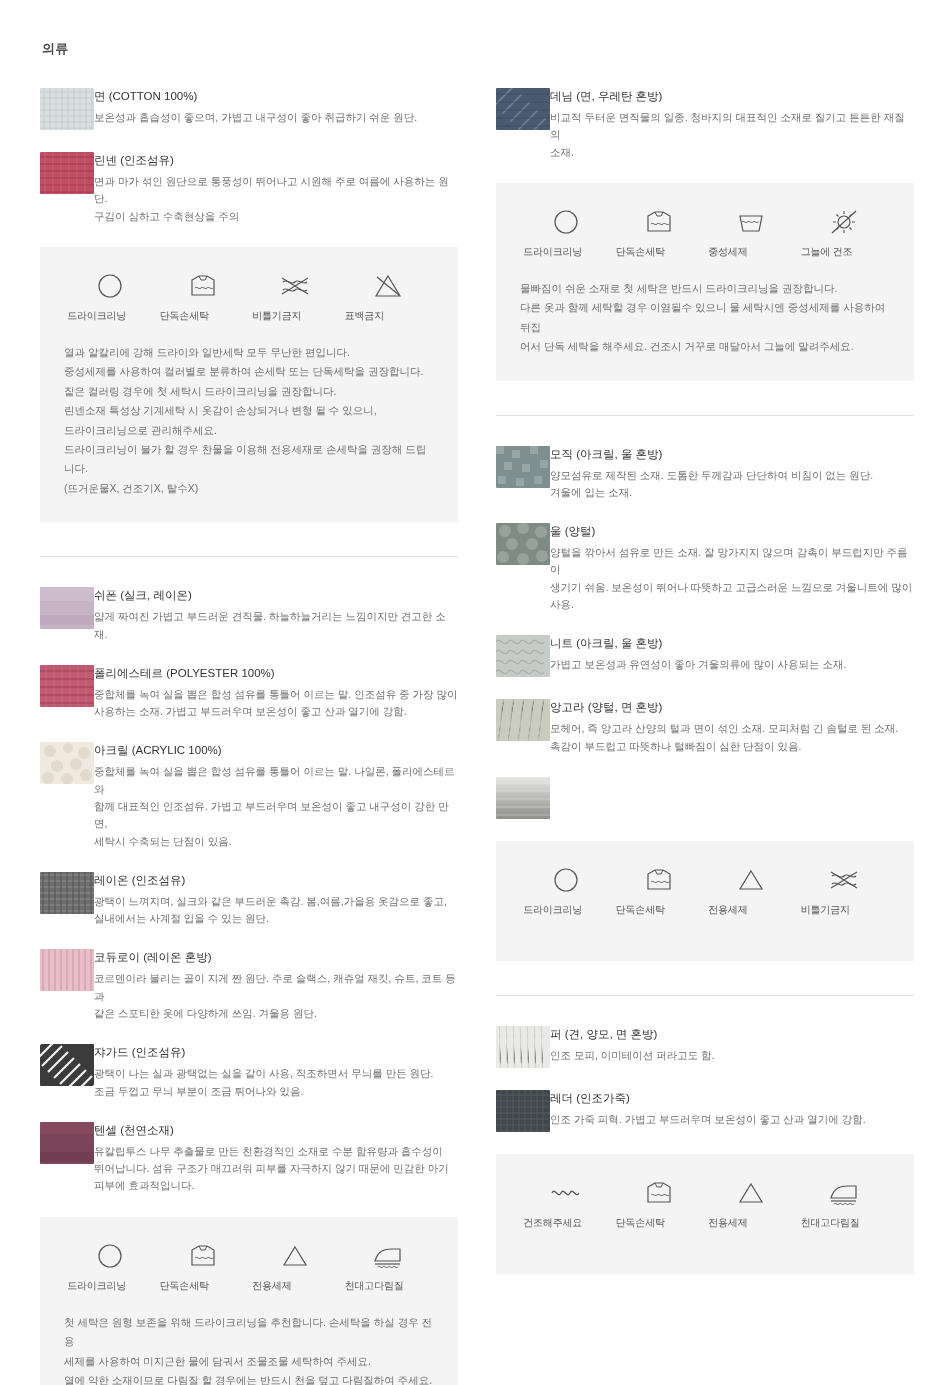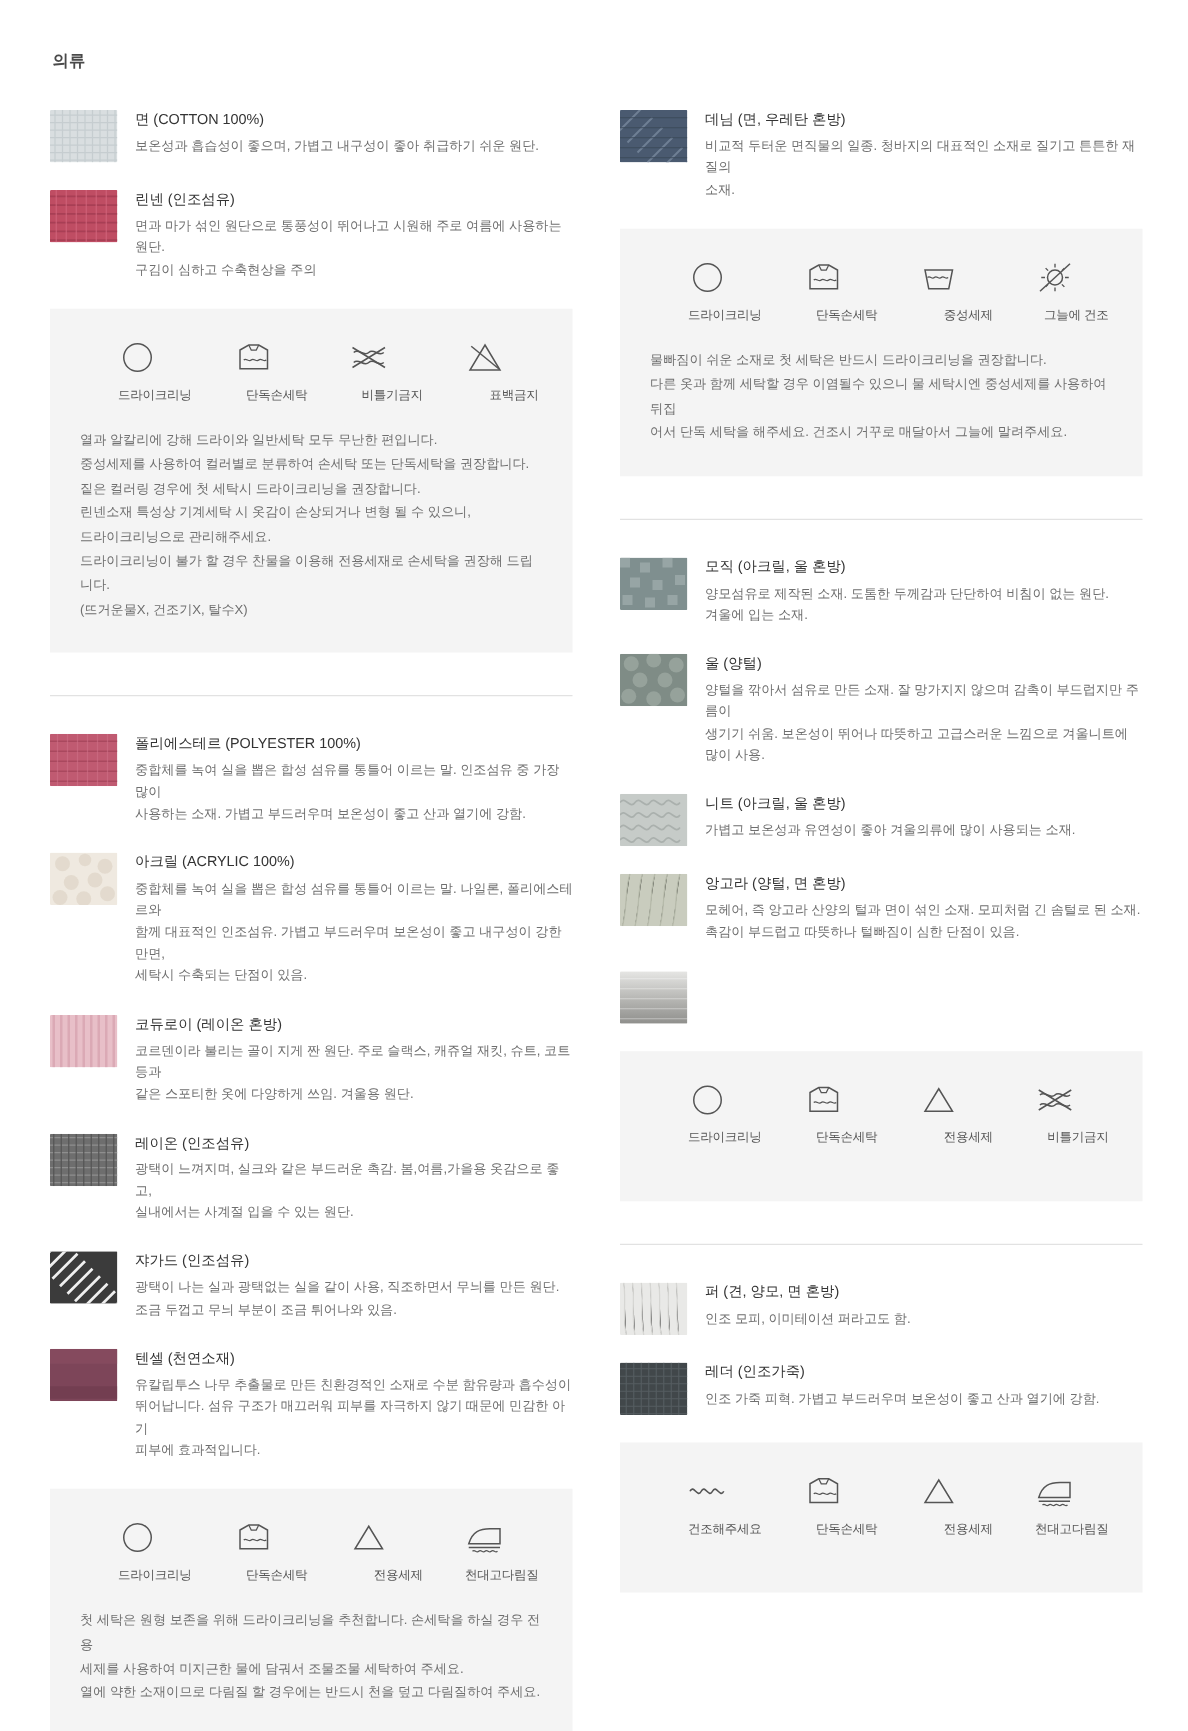--- a/index.html
+++ b/index.html
@@ -33,21 +33,20 @@
     align-items: flex-start;
   }
   .col {
     width: 418px;
     flex: 0 0 418px;
   }
 
   
   .entry {
     display: flex;
-    gap: 14px;
     margin-bottom: 22px;
     align-items: flex-start;
   }
   .swatch {
     width: 54px;
     height: 42px;
     flex: 0 0 54px;
     border-radius: 1px;
     position: relative;
     overflow: hidden;
@@ -74,21 +73,21 @@
     margin: 6px 0 30px 0;
   }
   .care-icons {
     display: flex;
     justify-content: space-around;
     align-items: flex-end;
     margin-bottom: 20px;
   }
   .care-icon {
     width: 86px;
-    text-align: right;
+    text-align: left;
   }
   .care-icon .glyph {
     height: 34px;
     display: flex;
     align-items: center;
     justify-content: center;
     margin-bottom: 6px;
   }
   .care-icon .cap {
     font-size: 10px;
@@ -209,20 +208,33 @@
 드라이크리닝으로 관리해주세요.
 드라이크리닝이 불가 할 경우 찬물을 이용해 전용세재로 손세탁을 권장해 드립니다.
 (뜨거운물X, 건조기X, 탈수X)</p>
         </div>
       </div>
 
       <hr class="divider">
 
       <div>
 
+        <div class="entry">
+          <div class="swatch">
+            <svg width="54" height="42" viewBox="0 0 54 42">
+              <rect width="54" height="42" fill="#c6b3c6"></rect>
+              <rect width="54" height="14" y="0" fill="#cdbccd"></rect>
+              <rect width="54" height="10" y="28" fill="#bfaabf"></rect>
+            </svg>
+          </div>
+          <div class="entry-text">
+            <p class="entry-name">쉬폰 (실크, 레이온)</p>
+            <p class="entry-desc">얇게 짜여진 가볍고 부드러운 견직물. 하늘하늘거리는 느낌이지만 견고한 소재.</p>
+          </div>
+        </div>
 
         <div class="entry">
           <div class="swatch">
             <svg width="54" height="42" viewBox="0 0 54 42">
               <rect width="54" height="42" fill="#c05a71"></rect>
               <g stroke="#a9485e" stroke-width="1.3">
                 <path d="M0 6H54M0 14H54M0 22H54M0 30H54M0 38H54"></path>
               </g>
               <g stroke="#cf7187" stroke-width="1" opacity="0.6">
                 <path d="M6 0V42M14 0V42M22 0V42M30 0V42M38 0V42M46 0V42"></path>
@@ -256,49 +268,49 @@
             <p class="entry-name">아크릴 (ACRYLIC 100%)</p>
             <p class="entry-desc">중합체를 녹여 실을 뽑은 합성 섬유를 통틀어 이르는 말. 나일론, 폴리에스테르와
 함께 대표적인 인조섬유. 가볍고 부드러우며 보온성이 좋고 내구성이 강한 만면,
 세탁시 수축되는 단점이 있음.</p>
           </div>
         </div>
 
         <div class="entry">
           <div class="swatch">
             <svg width="54" height="42" viewBox="0 0 54 42">
+              <rect width="54" height="42" fill="#6e6e6e"></rect>
+              <g stroke="#8e8e8e" stroke-width="1">
+                <path d="M0 3H54M0 9H54M0 15H54M0 21H54M0 27H54M0 33H54M0 39H54"></path>
+              </g>
+              <g stroke="#555" stroke-width="1">
+                <path d="M3 0V42M9 0V42M15 0V42M21 0V42M27 0V42M33 0V42M39 0V42M45 0V42M51 0V42"></path>
+              </g>
+            </svg>
+          </div>
+          <div class="entry-text">
+            <p class="entry-name">레이온 (인조섬유)</p>
+            <p class="entry-desc">광택이 느껴지며, 실크와 같은 부드러운 촉감. 봄,여름,가을용 옷감으로 좋고,
+실내에서는 사계절 입을 수 있는 원단.</p>
+          </div>
+        </div>
+
+        <div class="entry">
+          <div class="swatch">
+            <svg width="54" height="42" viewBox="0 0 54 42">
               <rect width="54" height="42" fill="#e8bfc8"></rect>
               <g stroke="#dba9b5" stroke-width="2">
                 <path d="M3 0V42M9 0V42M15 0V42M21 0V42M27 0V42M33 0V42M39 0V42M45 0V42M51 0V42"></path>
               </g>
             </svg>
           </div>
           <div class="entry-text">
             <p class="entry-name">코듀로이 (레이온 혼방)</p>
             <p class="entry-desc">코르덴이라 불리는 골이 지게 짠 원단. 주로 슬랙스, 캐쥬얼 재킷, 슈트, 코트 등과
 같은 스포티한 옷에 다양하게 쓰임. 겨울용 원단.</p>
-          </div>
-        </div>
-
-        <div class="entry">
-          <div class="swatch">
-            <svg width="54" height="42" viewBox="0 0 54 42">
-              <rect width="54" height="42" fill="#6e6e6e"></rect>
-              <g stroke="#8e8e8e" stroke-width="1">
-                <path d="M0 3H54M0 9H54M0 15H54M0 21H54M0 27H54M0 33H54M0 39H54"></path>
-              </g>
-              <g stroke="#555" stroke-width="1">
-                <path d="M3 0V42M9 0V42M15 0V42M21 0V42M27 0V42M33 0V42M39 0V42M45 0V42M51 0V42"></path>
-              </g>
-            </svg>
-          </div>
-          <div class="entry-text">
-            <p class="entry-name">레이온 (인조섬유)</p>
-            <p class="entry-desc">광택이 느껴지며, 실크와 같은 부드러운 촉감. 봄,여름,가을용 옷감으로 좋고,
-실내에서는 사계절 입을 수 있는 원단.</p>
           </div>
         </div>
 
         <div class="entry">
           <div class="swatch">
             <svg width="54" height="42" viewBox="0 0 54 42">
               <rect width="54" height="42" fill="#3b3b3b"></rect>
               <g stroke="#efefef" stroke-width="2.2">
                 <path d="M-10 10 L10 -10 M-4 16 L16 -4 M2 22 L22 2 M8 28 L28 8 M14 34 L34 14 M20 40 L40 20 M26 46 L46 26 M32 52 L52 32 M38 58 L58 38 M44 64 L64 44"></path>
               </g>

